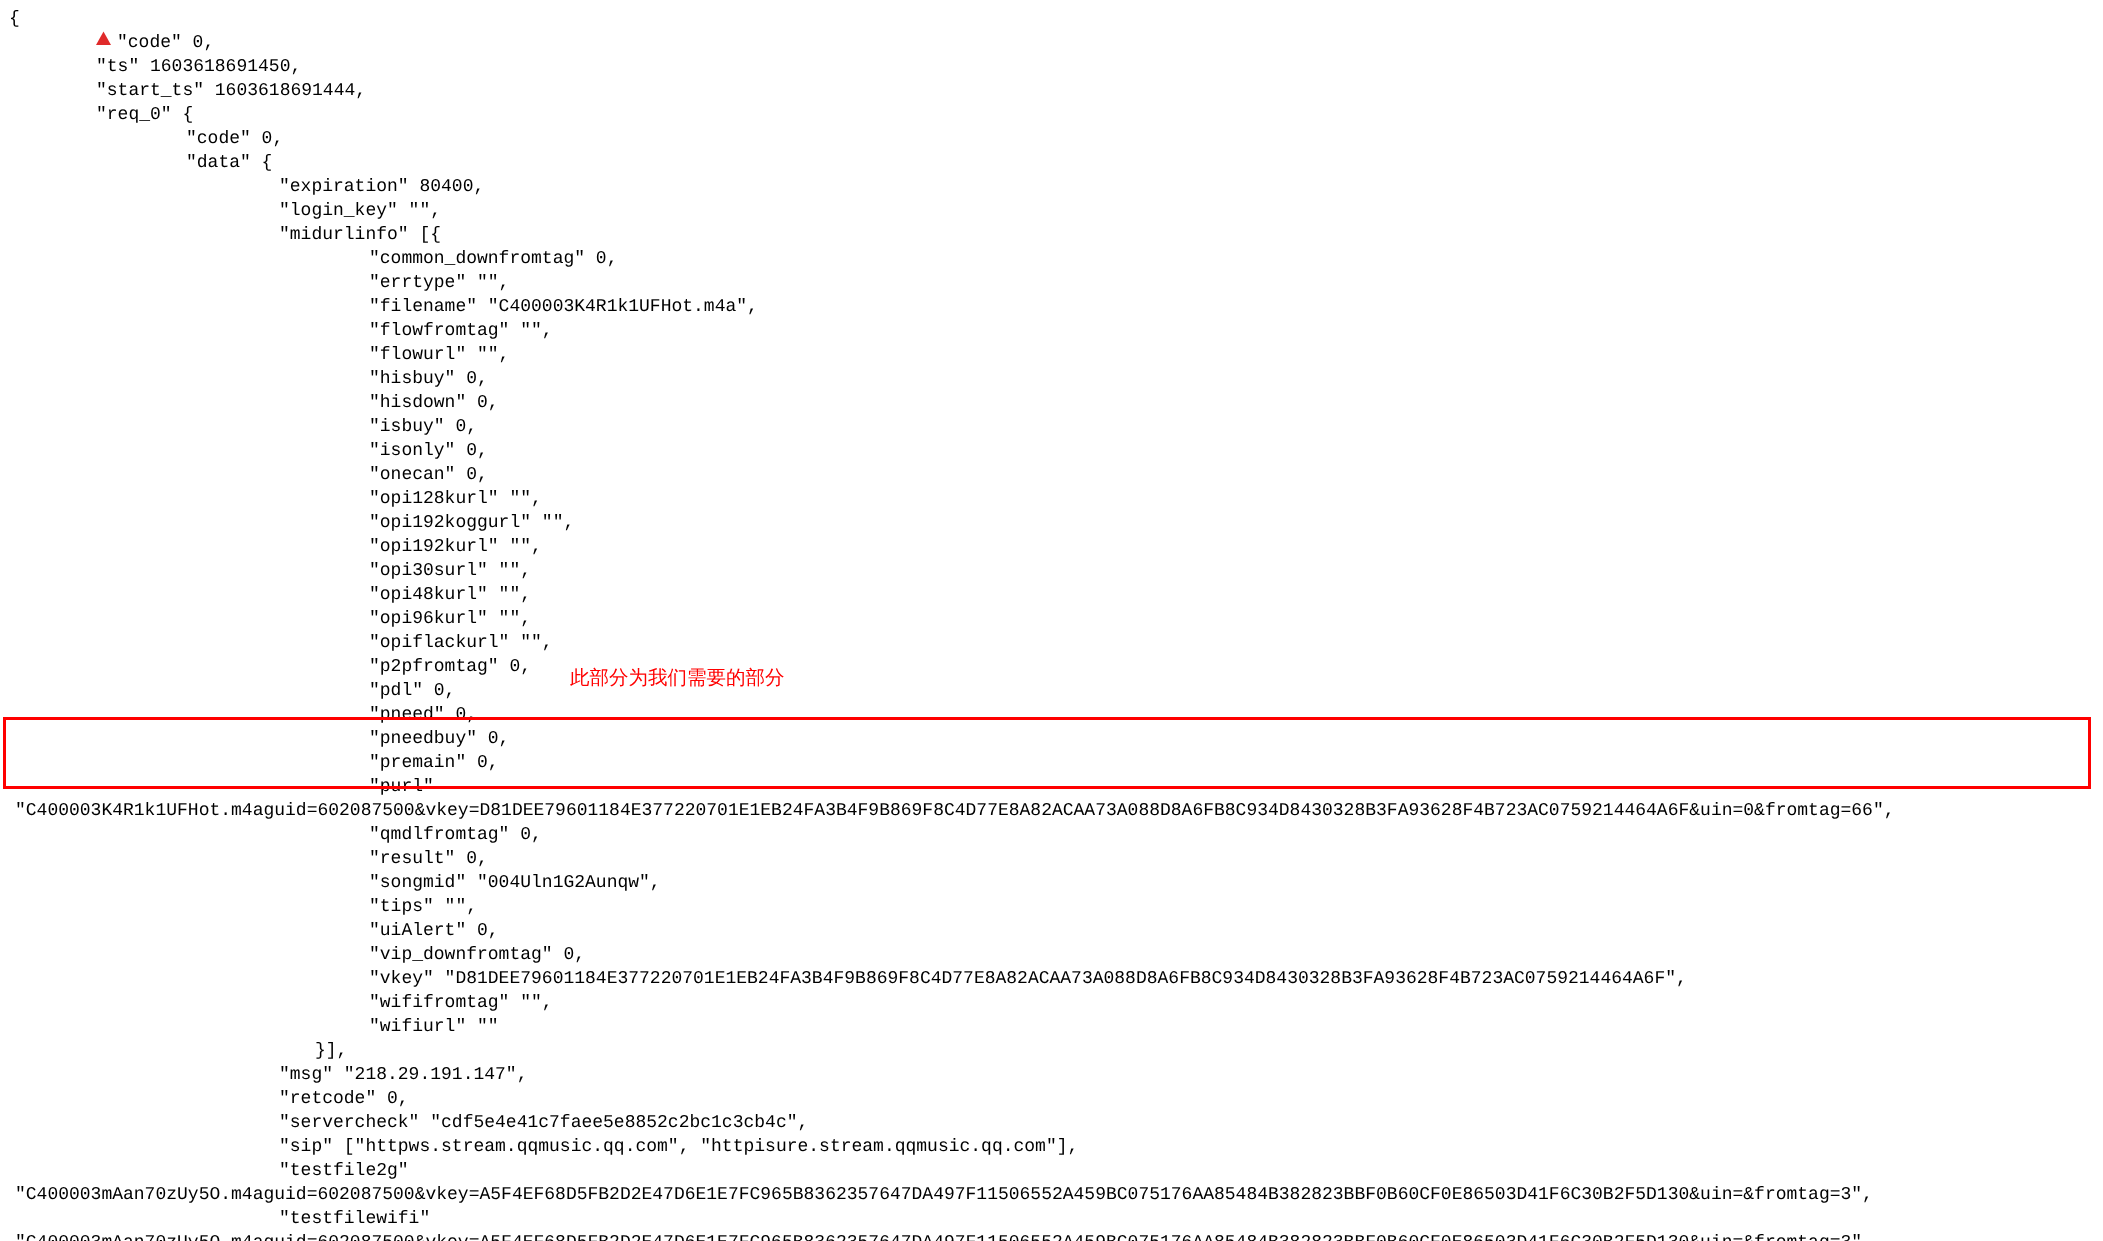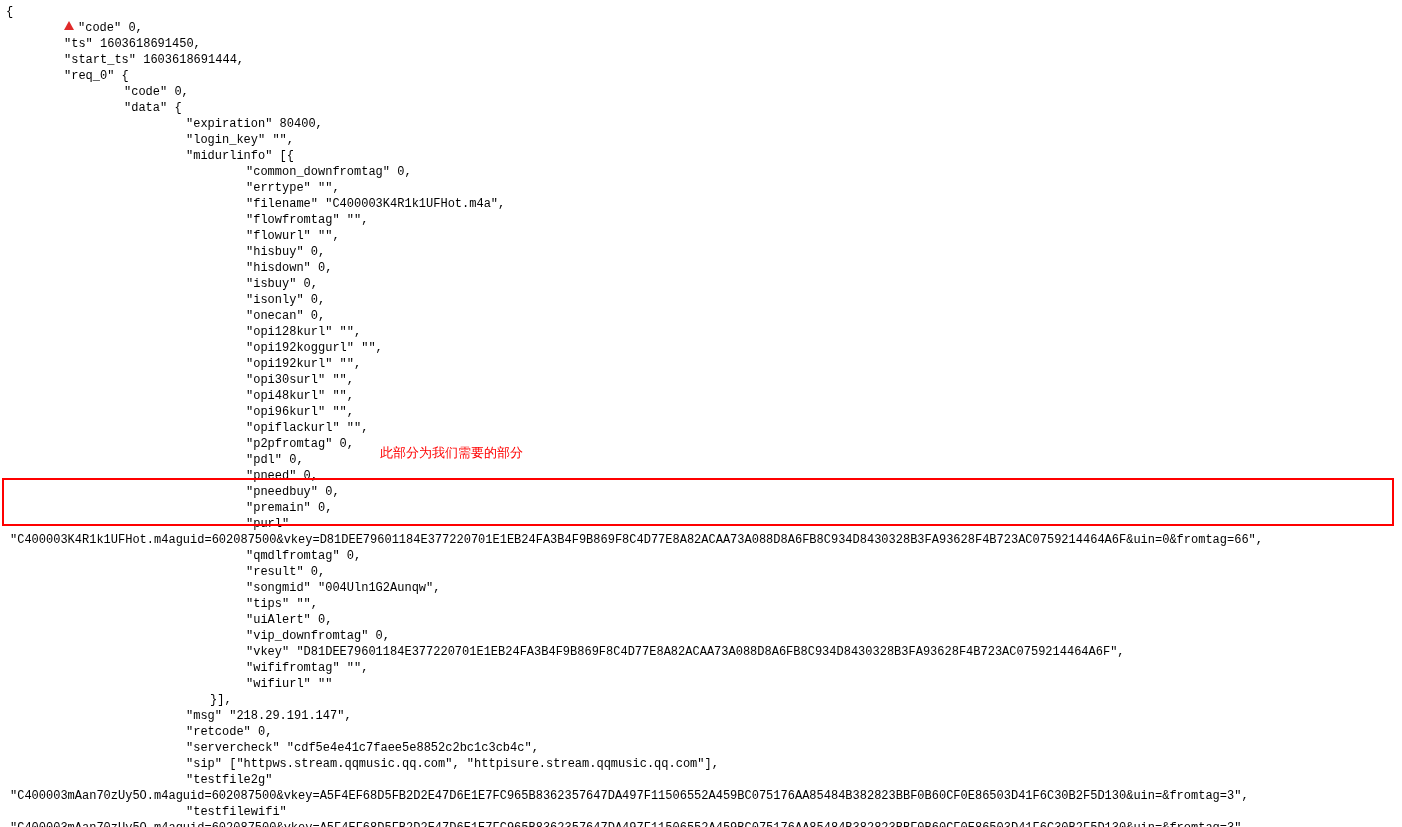--- a/index.html
+++ b/index.html
@@ -37,21 +37,21 @@
     border-right: 5px solid transparent;
     border-bottom: 9px solid #e02a2a;
     margin-right: 4px;
     vertical-align: baseline;
     transform: translateY(-1px);
   }
 
   .anno {
     position: absolute;
     color: #ff0000;
-    font-family: Liberation Sans, sans-serif;
+    font-family: Liberation Mono, monospace;
     font-size: 13px;
     left: 380px;
     top: 445px;
     white-space: nowrap;
   }
   .hl-box {
     position: absolute;
     border: 2px solid #ff0000;
     left: 2px;
     top: 478px;

